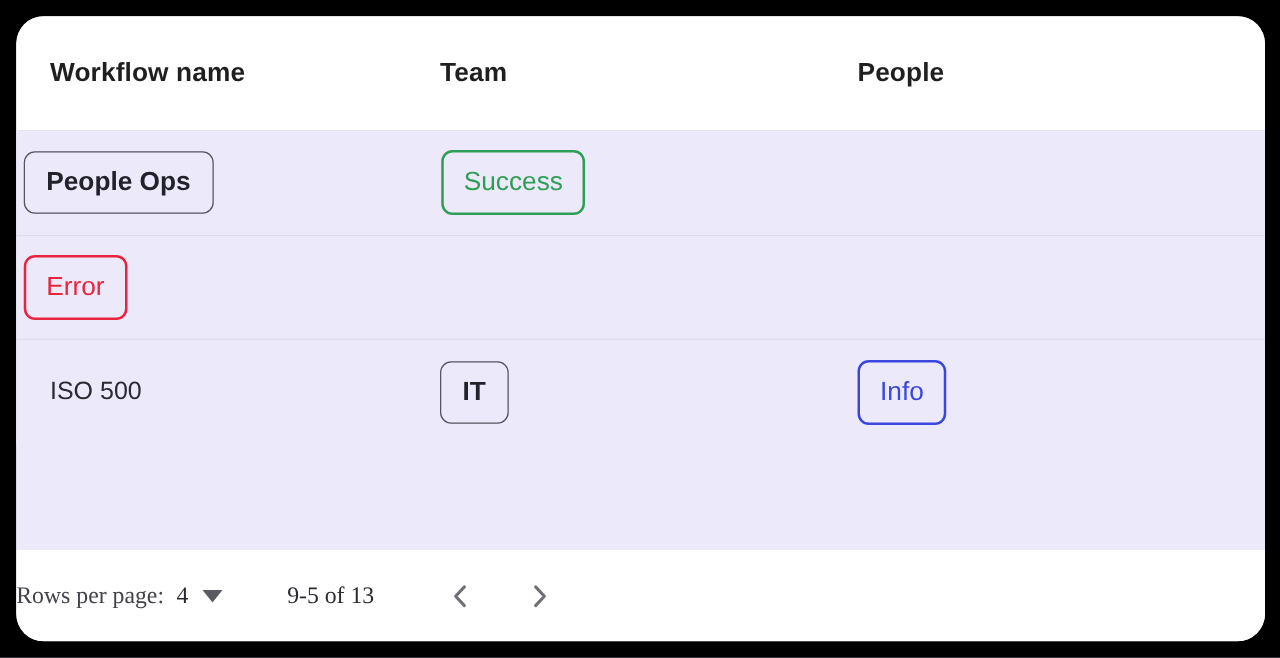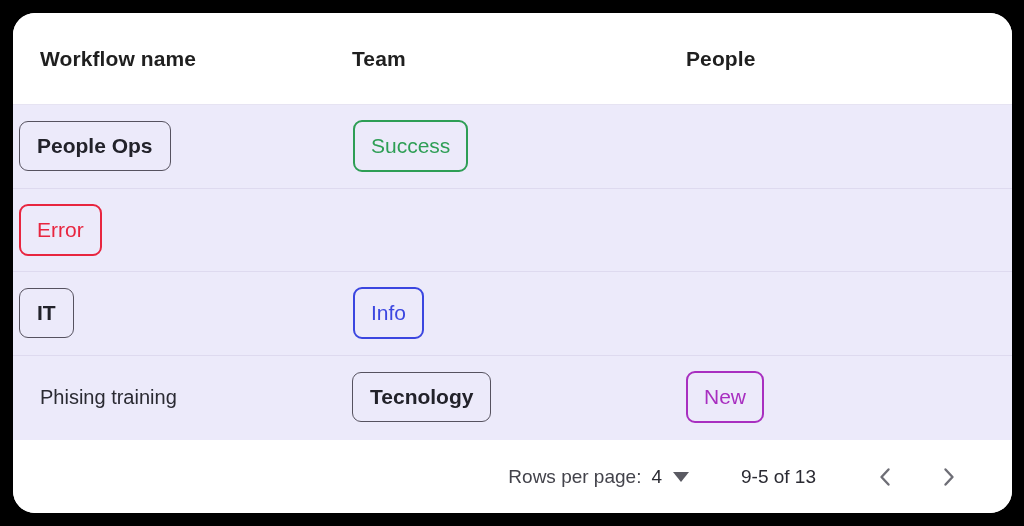--- a/index.html
+++ b/index.html
@@ -109,23 +109,23 @@
     white-space: nowrap;
     box-sizing: border-box;
   }
 
   
   .table-footer {
     flex: 1 1 auto;
     background: #ffffff;
     display: flex;
     align-items: center;
-    justify-content: flex-end;
     padding-right: 42px;
     box-sizing: border-box;
+    font-family: Liberation Serif, serif;
   }
   .rows-label {
     font-size: 19px;
     color: #43434b;
     white-space: nowrap;
   }
   .rows-value {
     font-size: 19px;
     color: #2a2a32;
     margin-left: 10px;
@@ -180,39 +180,31 @@
         </div>
       </div>
 
       <div class="table-row">
         <div class="col-status">
           <span class="status-badge" style="color: rgb(232, 37, 63);">Error</span>
         </div>
       </div>
 
       <div class="table-row">
+        <div class="col-name">
+          <span class="cell-name">ISO 500</span>
+        </div>
         <div class="col-team">
           <span class="team-chip">IT</span>
         </div>
         <div class="col-status">
           <span class="status-badge" style="color: rgb(59, 70, 224); text-align: center;">Info</span>
         </div>
       </div>
 
-      <div class="table-row">
-        <div class="col-name">
-          <span class="cell-name">Phising training</span>
-        </div>
-        <div class="col-team">
-          <span class="team-chip">Tecnology</span>
-        </div>
-        <div class="col-status">
-          <span class="status-badge" style="color: rgb(168, 47, 192);">New</span>
-        </div>
-      </div>
 
     </div>
 
     <div class="table-footer">
       <span class="rows-label">Rows per page:</span>
       <span class="rows-value">4</span>
       <span class="caret-down"></span>
 
       <span class="range-label">9-5 of 13</span>
 

